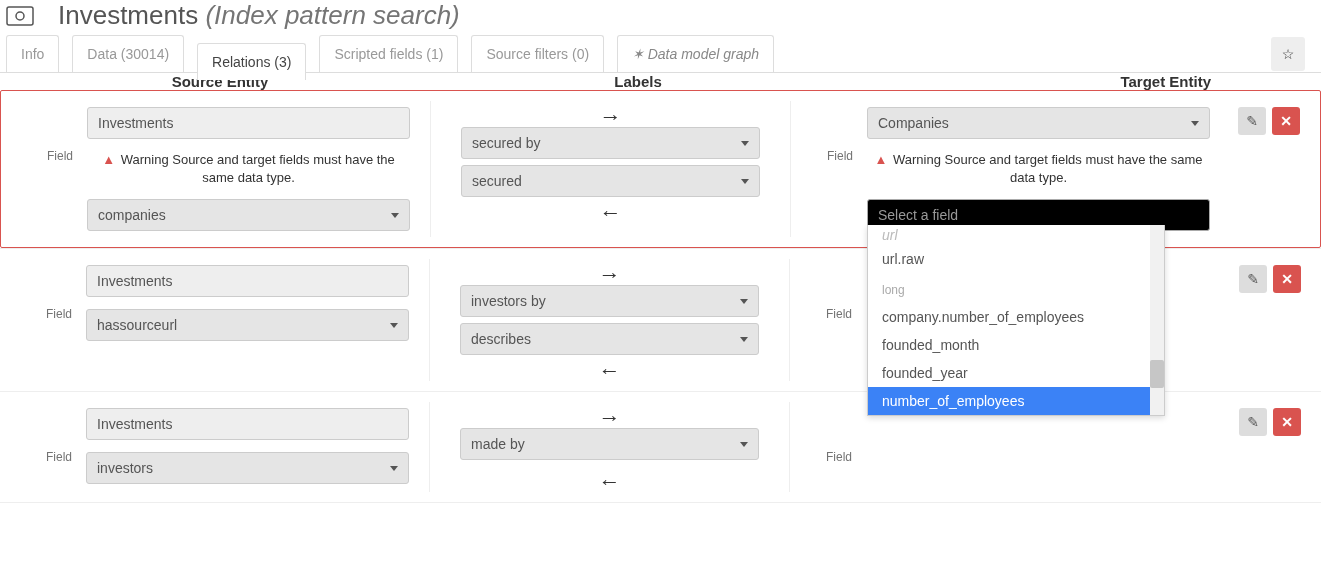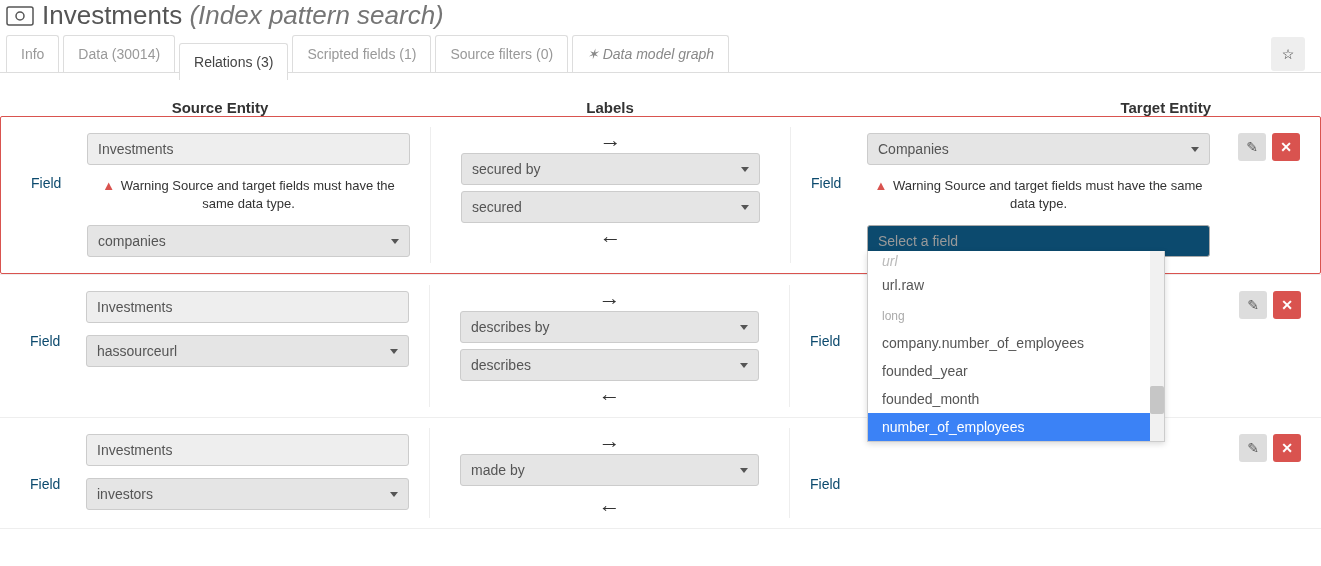--- a/index.html
+++ b/index.html
@@ -7,21 +7,21 @@
     margin: 0;
     font-family: "Helvetica Neue", Helvetica, Arial, sans-serif;
     font-size: 14px;
     color: #333;
     background: #fff;
     width: 1321px;
   }
   .page-header {
     display: flex;
     align-items: center;
-    gap: 8px;
+    gap: 24px;
     padding: 0 6px;
     margin-bottom: 4px;
   }
   .money-icon {
     display: inline-flex;
     align-items: center;
     justify-content: center;
   }
   h1 {
     font-size: 26px;
@@ -35,21 +35,21 @@
   }
   .topbar {
     display: flex;
     align-items: center;
     justify-content: space-between;
     border-bottom: 1px solid #ddd;
     padding: 0 6px;
   }
   .tabs {
     display: flex;
-    gap: 4px;
+    gap: 13px;
   }
   .tab {
     padding: 10px 14px;
     border: 1px solid #ddd;
     border-bottom: none;
     background: #fff;
     color: #999;
     cursor: pointer;
     border-radius: 3px 3px 0 0;
     font-size: 14px;
@@ -64,22 +64,22 @@
   .star-btn {
     width: 34px; height: 34px;
     background: #eee;
     border-radius: 3px;
     display: flex; align-items: center; justify-content: center;
     cursor: pointer;
     margin-right: 10px;
   }
   .columns-header {
     display: flex;
-    margin-top: 26px;
     padding: 0 10px;
+    gap: 28px;
   }
   .col-source { width: 420px; text-align: center; font-weight: 700; font-size: 15px; }
   .col-labels { width: 360px; text-align: center; font-weight: 700; font-size: 15px; }
   .col-target { flex: 1; text-align: right; font-weight: 700; font-size: 15px; padding-right: 100px; }
   .relation-row {
     display: flex;
     border-top: 1px solid #eee;
     padding: 10px 10px 10px 10px;
     position: relative;
   }
@@ -90,24 +90,25 @@
   .rel-col-source, .rel-col-target {
     display: flex;
     align-items: flex-start;
     gap: 14px;
     padding: 6px 20px;
   }
   .rel-col-source { width: 420px; border-right: 1px solid #eee; }
   .rel-col-labels { width: 360px; border-right: 1px solid #eee; padding: 0 30px; display:flex; flex-direction:column; align-items:center; }
   .rel-col-target { flex: 1; padding-right: 100px; }
   .field-label {
-    color: #0c4a6e;
+    color: #737373;
     padding-top: 42px;
-    font-size: 14px;
+    font-size: 12px;
     width: 42px;
+    text-align: right;
   }
   .inputs-stack { display: flex; flex-direction: column; gap: 12px; flex: 1; }
   .select-box, .readonly-box {
     border: 1px solid #ccc;
     border-radius: 3px;
     padding: 7px 10px;
     background: #e5e5e5;
     display: flex;
     justify-content: space-between;
     align-items: center;
@@ -147,21 +148,21 @@
     width: 28px; height: 28px;
     border-radius: 3px;
     display: flex; align-items: center; justify-content: center;
     cursor: pointer;
   }
   .icon-btn.edit { background: #ddd; color: #555; }
   .icon-btn.del { background: #d9534f; color: #fff; font-weight: 700; }
   .dropdown-search {
     border: 1px solid #aaa;
     border-radius: 3px;
-    background: #0c4a6e;
+    background: #000000;
     padding: 7px 10px;
     color: #999;
     font-size: 14px;
   }
   .dropdown-panel {
     position: absolute;
     top: 100%;
     margin-top: -6px;
     left: 0;
     width: 298px;
@@ -280,22 +281,22 @@
         <span class="warn-tri">▲</span>
         <span>Warning Source and target fields must have the same data type.</span>
       </div>
       <div class="dropdown-wrapper">
         <div class="dropdown-search">Select a field</div>
         <div class="dropdown-panel">
           <div class="dropdown-item cut">url</div>
           <div class="dropdown-item">url.raw</div>
           <div class="dropdown-item group-label">long</div>
           <div class="dropdown-item">company.number_of_employees</div>
+          <div class="dropdown-item">founded_month</div>
           <div class="dropdown-item">founded_year</div>
-          <div class="dropdown-item">founded_month</div>
           <div class="dropdown-item highlighted">number_of_employees</div>
           <div class="dropdown-scrollbar">
               <div class="thumb"></div>
             </div>
         </div>
       </div>
     </div>
   </div>
   <div class="row-actions">
     <div class="icon-btn edit">
@@ -314,21 +315,21 @@
       <div class="readonly-box">Investments</div>
       <div class="select-box">
         <span>hassourceurl</span>
           <span class="caret"></span>
       </div>
     </div>
   </div>
   <div class="rel-col-labels">
     <div class="arrow">→</div>
     <div class="select-box" style="width:100%">
-      <span>describes by</span>
+      <span>investors by</span>
         <span class="caret"></span>
     </div>
     <div style="height:6px"></div>
     <div class="select-box" style="width:100%">
       <span>describes</span>
         <span class="caret"></span>
     </div>
     <div class="arrow">←</div>
   </div>
   <div class="rel-col-target">

